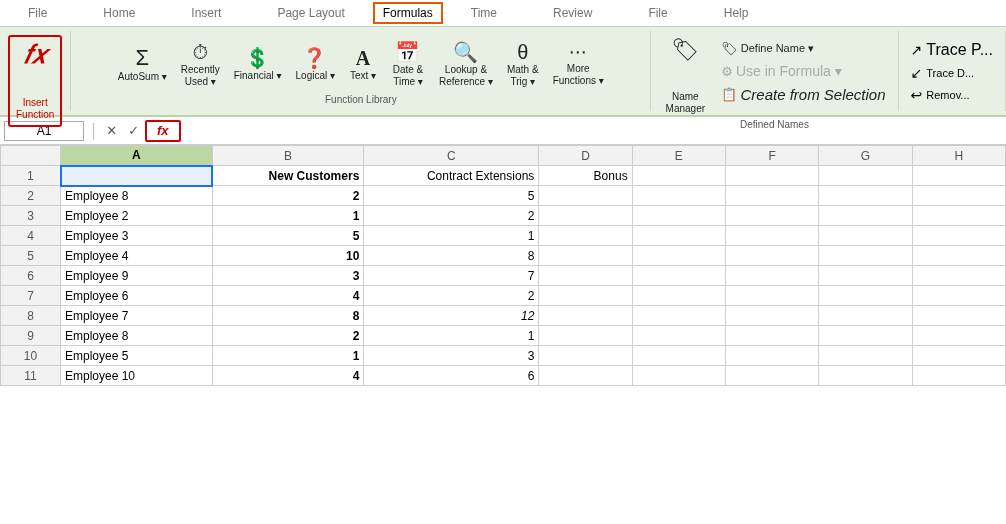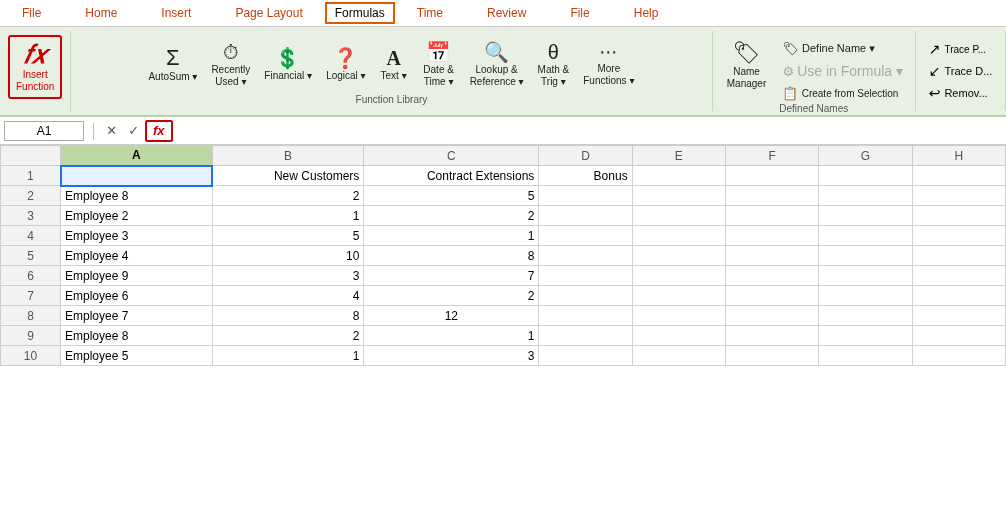--- a/index.html
+++ b/index.html
@@ -7,24 +7,24 @@
 
     
     .menu-bar {
       display: flex;
       align-items: center;
       background: #fff;
       border-bottom: 1px solid #ccc;
       padding: 2px 0;
     }
     .menu-item {
-      padding: 4px 22px;
+      padding: 4px 28px;
       cursor: pointer;
       font-size: 12px;
-      color: #c2410c;
+      color: #737373;
     }
     .menu-item.formulas-tab {
       border: 2px solid #e05a00;
       color: #000;
       padding: 2px 8px;
     }
 
     
     .ribbon {
       background: #e8f0e4;
@@ -69,20 +69,21 @@
       border-radius: 3px;
       min-width: 40px;
       text-align: center;
       font-size: 11px;
       color: #222;
       line-height: 1.2;
     }
     .ribbon-btn.large {
       min-width: 54px;
       padding: 4px 6px;
+      gap: 28px;
     }
     .ribbon-btn.highlighted {
       border: 2px solid #c00;
     }
     .ribbon-icon {
       font-size: 20px;
       line-height: 1;
       margin-bottom: 2px;
     }
     .ribbon-label { font-size: 10px; text-align: center; }
@@ -191,21 +192,21 @@
       font-size: 12px;
       min-width: 60px;
       white-space: nowrap;
       overflow: hidden;
     }
     td.selected {
       border: 2px solid #1a73e8;
       background: #e8f0fe;
     }
     td.col-a { min-width: 130px; }
-    td.col-b { min-width: 130px; text-align: right; }
+    td.col-b { min-width: 130px; text-align: right; font-weight: bold; }
     td.col-c { min-width: 150px; text-align: right; }
     td.col-d { min-width: 80px; text-align: right; }
     td.col-e, td.col-f, td.col-g, td.col-h { min-width: 80px; }
     .corner-cell {
       background: #f2f2f2;
       border: 1px solid #ccc;
       width: 30px;
       height: 20px;
     }
   </style>
@@ -299,32 +300,32 @@
           <div class="ribbon-btn-small">
             <span style="font-size:13px;">🏷</span>
             <span style="font-size:11px;">Define Name ▾</span>
           </div>
           <div class="ribbon-btn-small" style="color:#999;">
             <span style="font-size:13px; color:#aaa;">⚙</span>
             <span style="font-size:14px; color:#aaa;">Use in Formula ▾</span>
           </div>
           <div class="ribbon-btn-small">
             <span style="font-size:13px;">📋</span>
-            <span style="font-size:10px;">Create from Selection</span>
+            <span style="font-size:15px;font-style:italic;">Create from Selection</span>
           </div>
         </div>
       </div>
       <div class="ribbon-group-label">Defined Names</div>
     </div>
 
     <div class="ribbon-group" style="min-width:90px;">
       <div class="ribbon-group-items" style="flex-direction:column; gap:2px; padding-top:4px;">
         <div class="trace-item">
           <span style="font-size:14px;">↗</span>
-          <span style="font-size:10px;">Trace P...</span>
+          <span style="font-size:16px;">Trace P...</span>
         </div>
         <div class="trace-item">
           <span style="font-size:14px;">↙</span>
           <span style="font-size:11px;">Trace D...</span>
         </div>
         <div class="trace-item">
           <span style="font-size:14px;">↩</span>
           <span style="font-size:11px;">Remov...</span>
         </div>
       </div>
@@ -332,21 +333,21 @@
     </div>
 
   </div>
 </div>
 
 <div class="formula-bar">
   <input class="name-box" type="text" value="A1" style="">
   <span style="color:#bbb; margin: 0 2px; font-size:14px;">│</span>
   <div class="formula-bar-btn" title="Cancel">✕</div>
   <div class="formula-bar-btn" title="Enter">✓</div>
-  <div class="formula-bar-btn formula-bar-fx" style="border:2px solid #c00; color:#c00; font-style:italic; font-weight:bold; font-size:13px; width:28px; height:22px; display:flex; align-items:center; justify-content:center;">fx</div>
+  <div class="formula-bar-btn formula-bar-fx" style="border:2px solid #c00; color:#c00; font-style:italic; font-weight:bold; font-size:13px; width:36px; height:22px; display:flex; align-items:center; justify-content:center;">fx</div>
   <input class="formula-input" type="text" value="" style="">
 </div>
 
 <div class="spreadsheet">
   <table>
     <thead>
       <tr>
         <td class="corner-cell"></td>
         <th class="col-header active">A</th>
         <th class="col-header">B</th>
@@ -433,21 +434,21 @@
           <td class="col-d" style="text-align: right;"></td>
           <td class="col-e"></td>
           <td class="col-f"></td>
           <td class="col-g"></td>
           <td class="col-h"></td>
         </tr>
         <tr>
           <td class="row-header">8</td>
           <td class="col-a">Employee 7</td>
           <td class="col-b" style="text-align: right;">8</td>
-          <td class="col-c" style="text-align: center;">12</td>
+          <td class="col-c" style="text-align: right; font-style: italic;">12</td>
           <td class="col-d" style="text-align: right;"></td>
           <td class="col-e"></td>
           <td class="col-f"></td>
           <td class="col-g"></td>
           <td class="col-h"></td>
         </tr>
         <tr>
           <td class="row-header">9</td>
           <td class="col-a">Employee 8</td>
           <td class="col-b" style="text-align: right;">2</td>
@@ -462,15 +463,26 @@
           <td class="row-header">10</td>
           <td class="col-a">Employee 5</td>
           <td class="col-b" style="text-align: right;">1</td>
           <td class="col-c" style="text-align: right;">3</td>
           <td class="col-d" style="text-align: right;"></td>
           <td class="col-e"></td>
           <td class="col-f"></td>
           <td class="col-g"></td>
           <td class="col-h"></td>
         </tr>
+        <tr>
+          <td class="row-header">11</td>
+          <td class="col-a">Employee 10</td>
+          <td class="col-b" style="text-align: right;">4</td>
+          <td class="col-c" style="text-align: right;">6</td>
+          <td class="col-d" style="text-align: right;"></td>
+          <td class="col-e"></td>
+          <td class="col-f"></td>
+          <td class="col-g"></td>
+          <td class="col-h"></td>
+        </tr>
       </tbody>
   </table>
 </div>
 
 </body></html>

